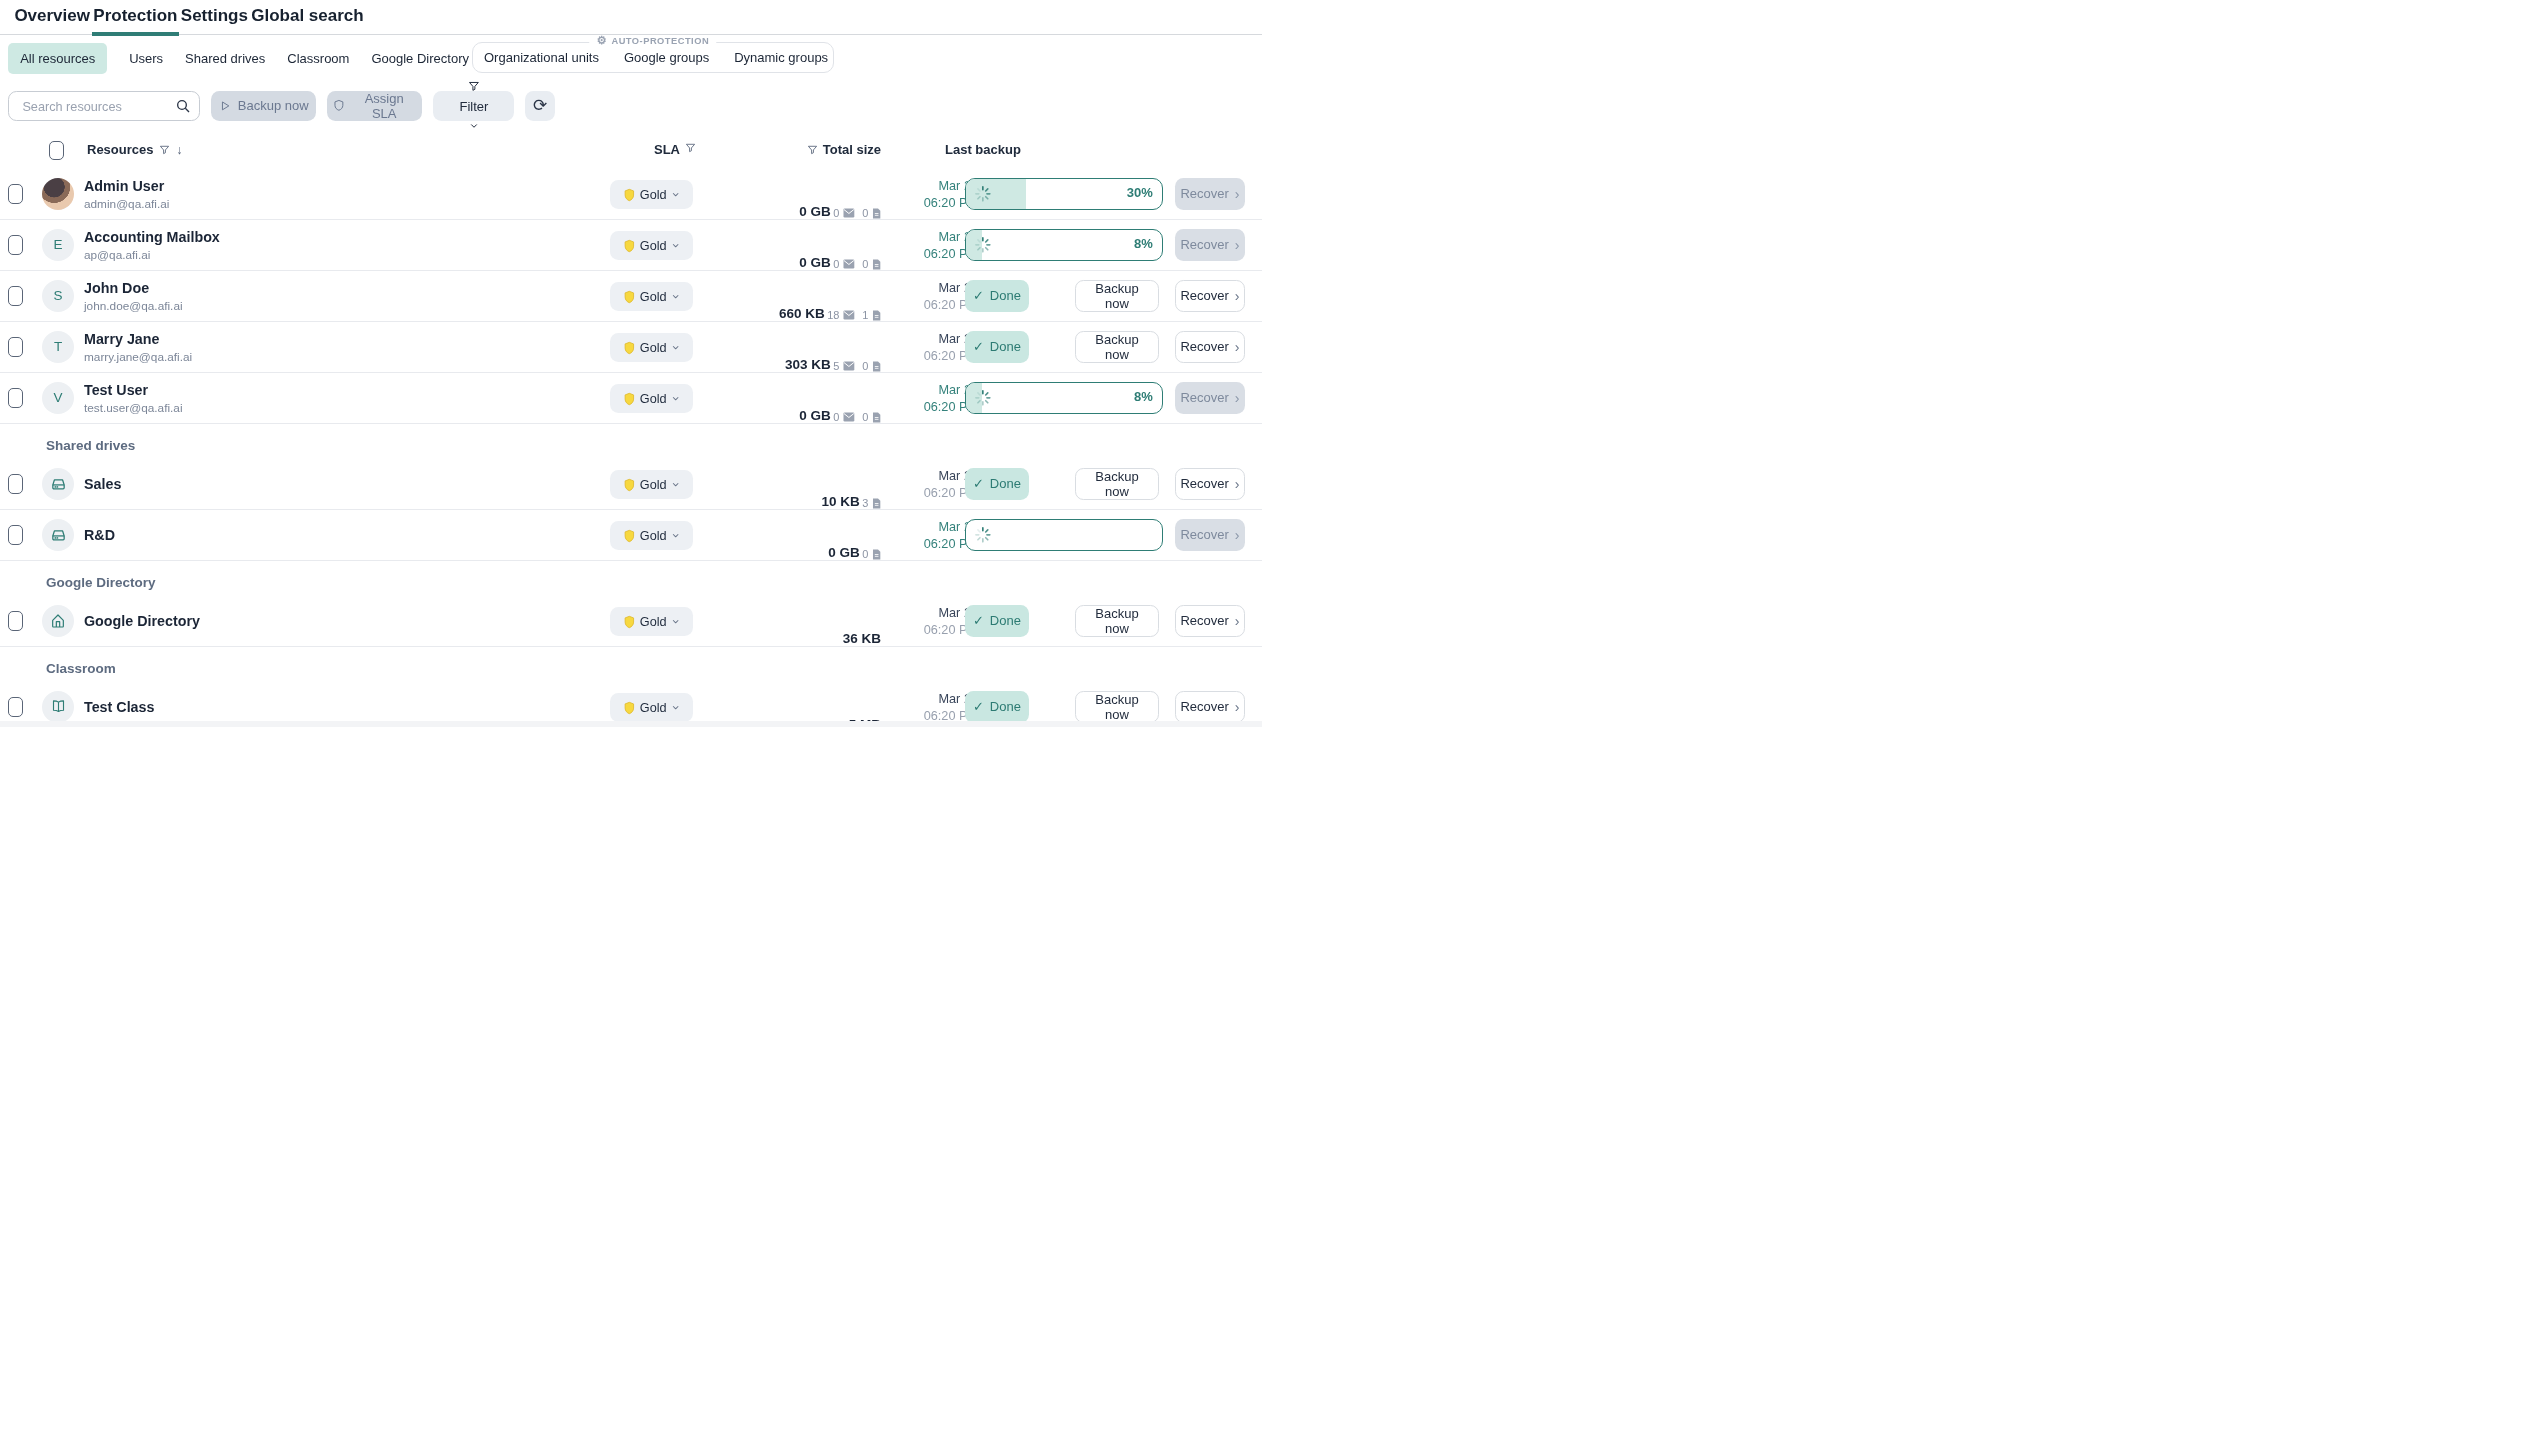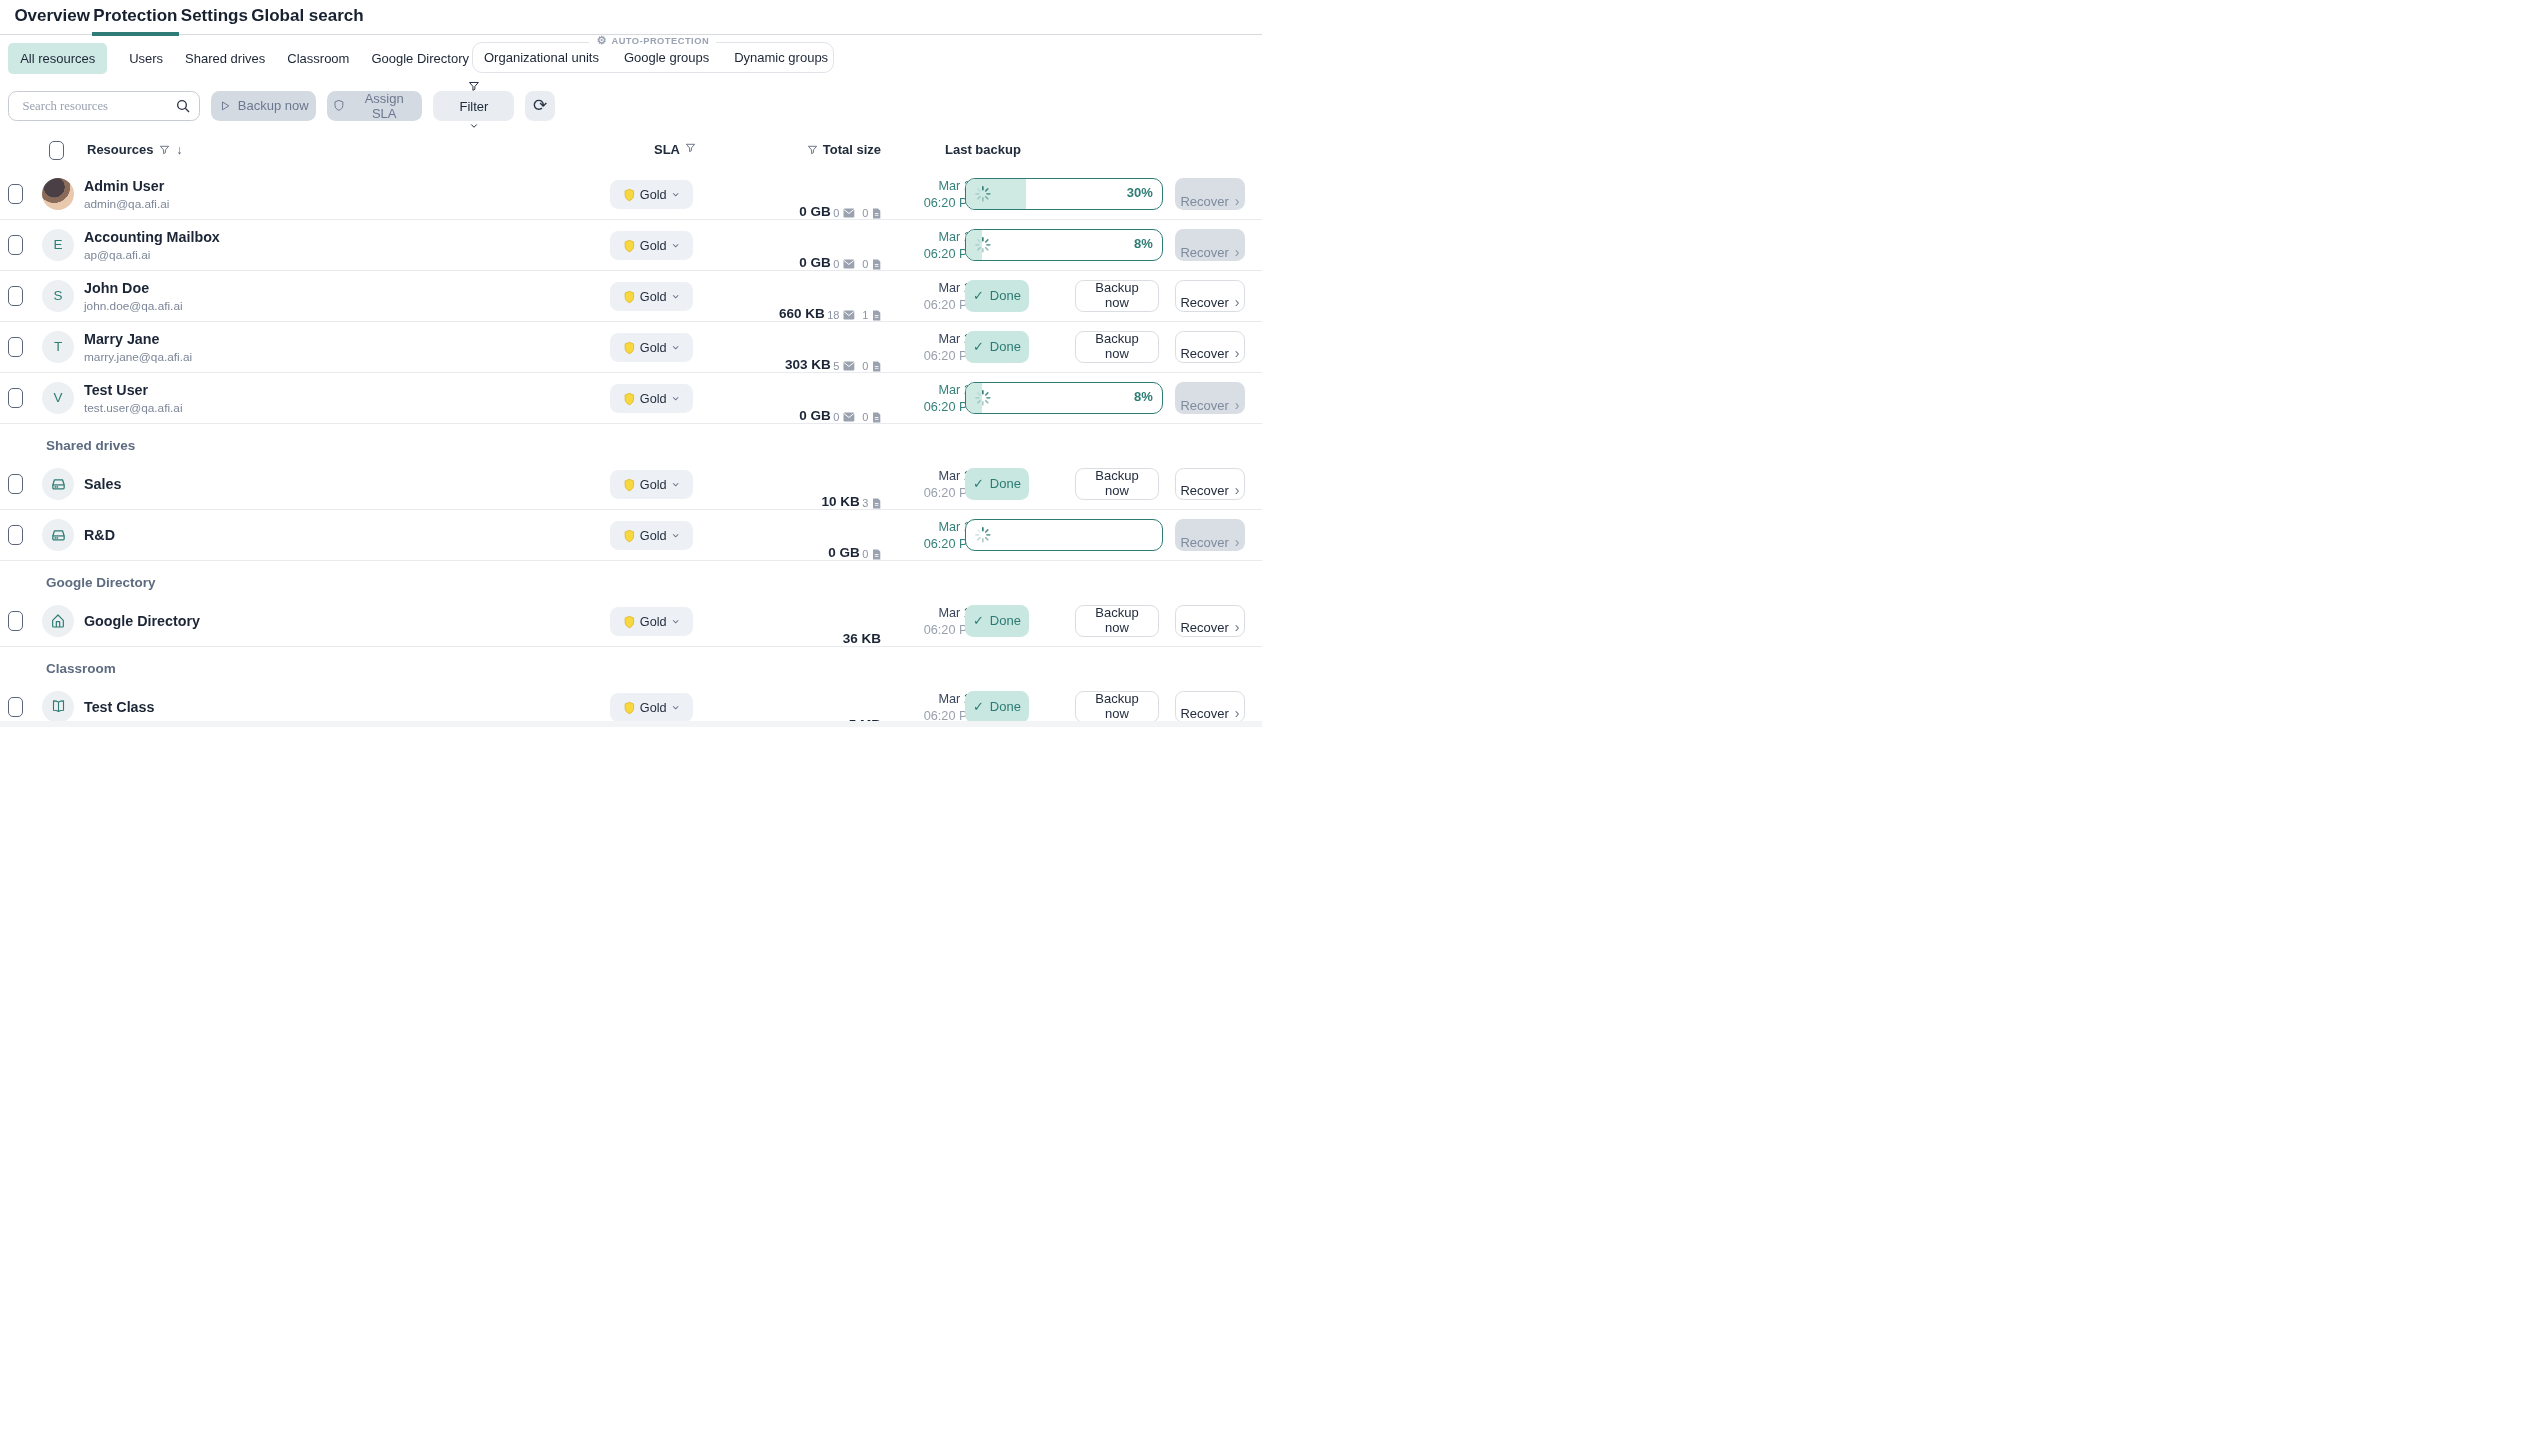--- a/index.html
+++ b/index.html
@@ -20,21 +20,21 @@
         border-radius:10px;display:flex;align-items:center;gap:25px;padding-left:11px;box-sizing:border-box;}
   .auto-legend{position:absolute;top:-7.6px;left:50%;transform:translateX(-50%);background:#fff;
         padding:0 7.6px;font-size:9.3px;font-weight:700;letter-spacing:0.5px;color:#9aa3b2;
         display:flex;align-items:center;gap:4.2px;white-space:nowrap;}
   .gear{font-size:11px;line-height:1;color:#9aa3b2;}
 
   
   .toolbar{display:flex;gap:11px;align-items:center;margin:13.5px 0 0 8.4px;}
   .search{position:relative;width:192px;height:30px;border:1.3px solid #c7ccd3;border-radius:8.4px;box-sizing:border-box;background:#fff;}
   .search input{border:0;outline:0;background:transparent;width:152px;height:100%;margin-left:11px;
-        font-family:Liberation Serif, serif;font-size:12.7px;color:#1f2a3c;}
+        font-family:Liberation Sans, sans-serif;font-size:12.7px;color:#1f2a3c;}
   .search input::placeholder{color:#9aa2b0;}
   .search .mag{position:absolute;right:8.4px;top:6.8px;}
   .btn-t{height:30px;border:0;border-radius:8.4px;display:flex;align-items:center;justify-content:center;
         gap:6.8px;font-family:inherit;font-size:13px;cursor:pointer;box-sizing:border-box;}
   .b-dis{background:#d4dae2;color:#6b7890;}
   .b-light{background:#e9edf2;color:#222c3d;}
   .b-backup-now{width:105px;} .b-assign{width:95px;} .b-filter{width:81px;flex-direction:column;} .b-refresh{width:29.5px;font-size:17px;color:#2b3547;}
 
   
   .thead{position:relative;height:37px;margin-top:11.8px;font-weight:700;margin-left:41px;}
@@ -71,21 +71,21 @@
   .when.teal .d1,.when.teal .d2{color:#35827c;font-weight:500;}
 
   .badge{position:absolute;left:965px;top:8.4px;width:64px;height:32px;border-radius:8.4px;background:#c9e7e1;
         color:#2c7b73;display:flex;align-items:center;justify-content:center;gap:5.9px;font-size:13px;}
   .progress{position:absolute;left:965px;top:8.4px;width:198px;height:32px;border:1.3px solid #2e7d75;border-radius:10px;
         box-sizing:border-box;overflow:hidden;background:#fff;}
   .fill{position:absolute;left:0;top:0;bottom:0;background:#cfe9e3;}
   .spin{position:absolute;left:7.6px;top:5.9px;}
   .pct{position:absolute;right:9.3px;top:6.8px;font-size:13px;font-weight:600;color:#2e7d75;}
 
-  .btn{position:absolute;top:8.4px;height:32px;border-radius:8.4px;display:flex;align-items:flex-end;justify-content:center;
+  .btn{position:absolute;top:8.4px;height:32px;border-radius:8.4px;display:flex;align-items:center;justify-content:center;
         gap:5.9px;font-family:inherit;font-size:13px;cursor:pointer;background:#fff;border:1.3px solid #d9dde2;color:#232d3e;box-sizing:border-box;}
   .backup{left:1075px;width:84px;}
   .recover{left:1175px;width:70px;}
   .recover.dis{background:#d9dee5;border:0;color:#7e8a9d;}
   .chev{font-size:14.3px;color:#55607355;color:#6a7689;}
 
   .shead{position:relative;height:35px;}
   .shead span{position:absolute;left:46px;bottom:6.8px;font-size:13.5px;font-weight:700;color:#5d6b80;}
 
   .bottom-strip{position:absolute;left:0;right:0;bottom:0;height:5.9px;background:#f3f4f6;}

